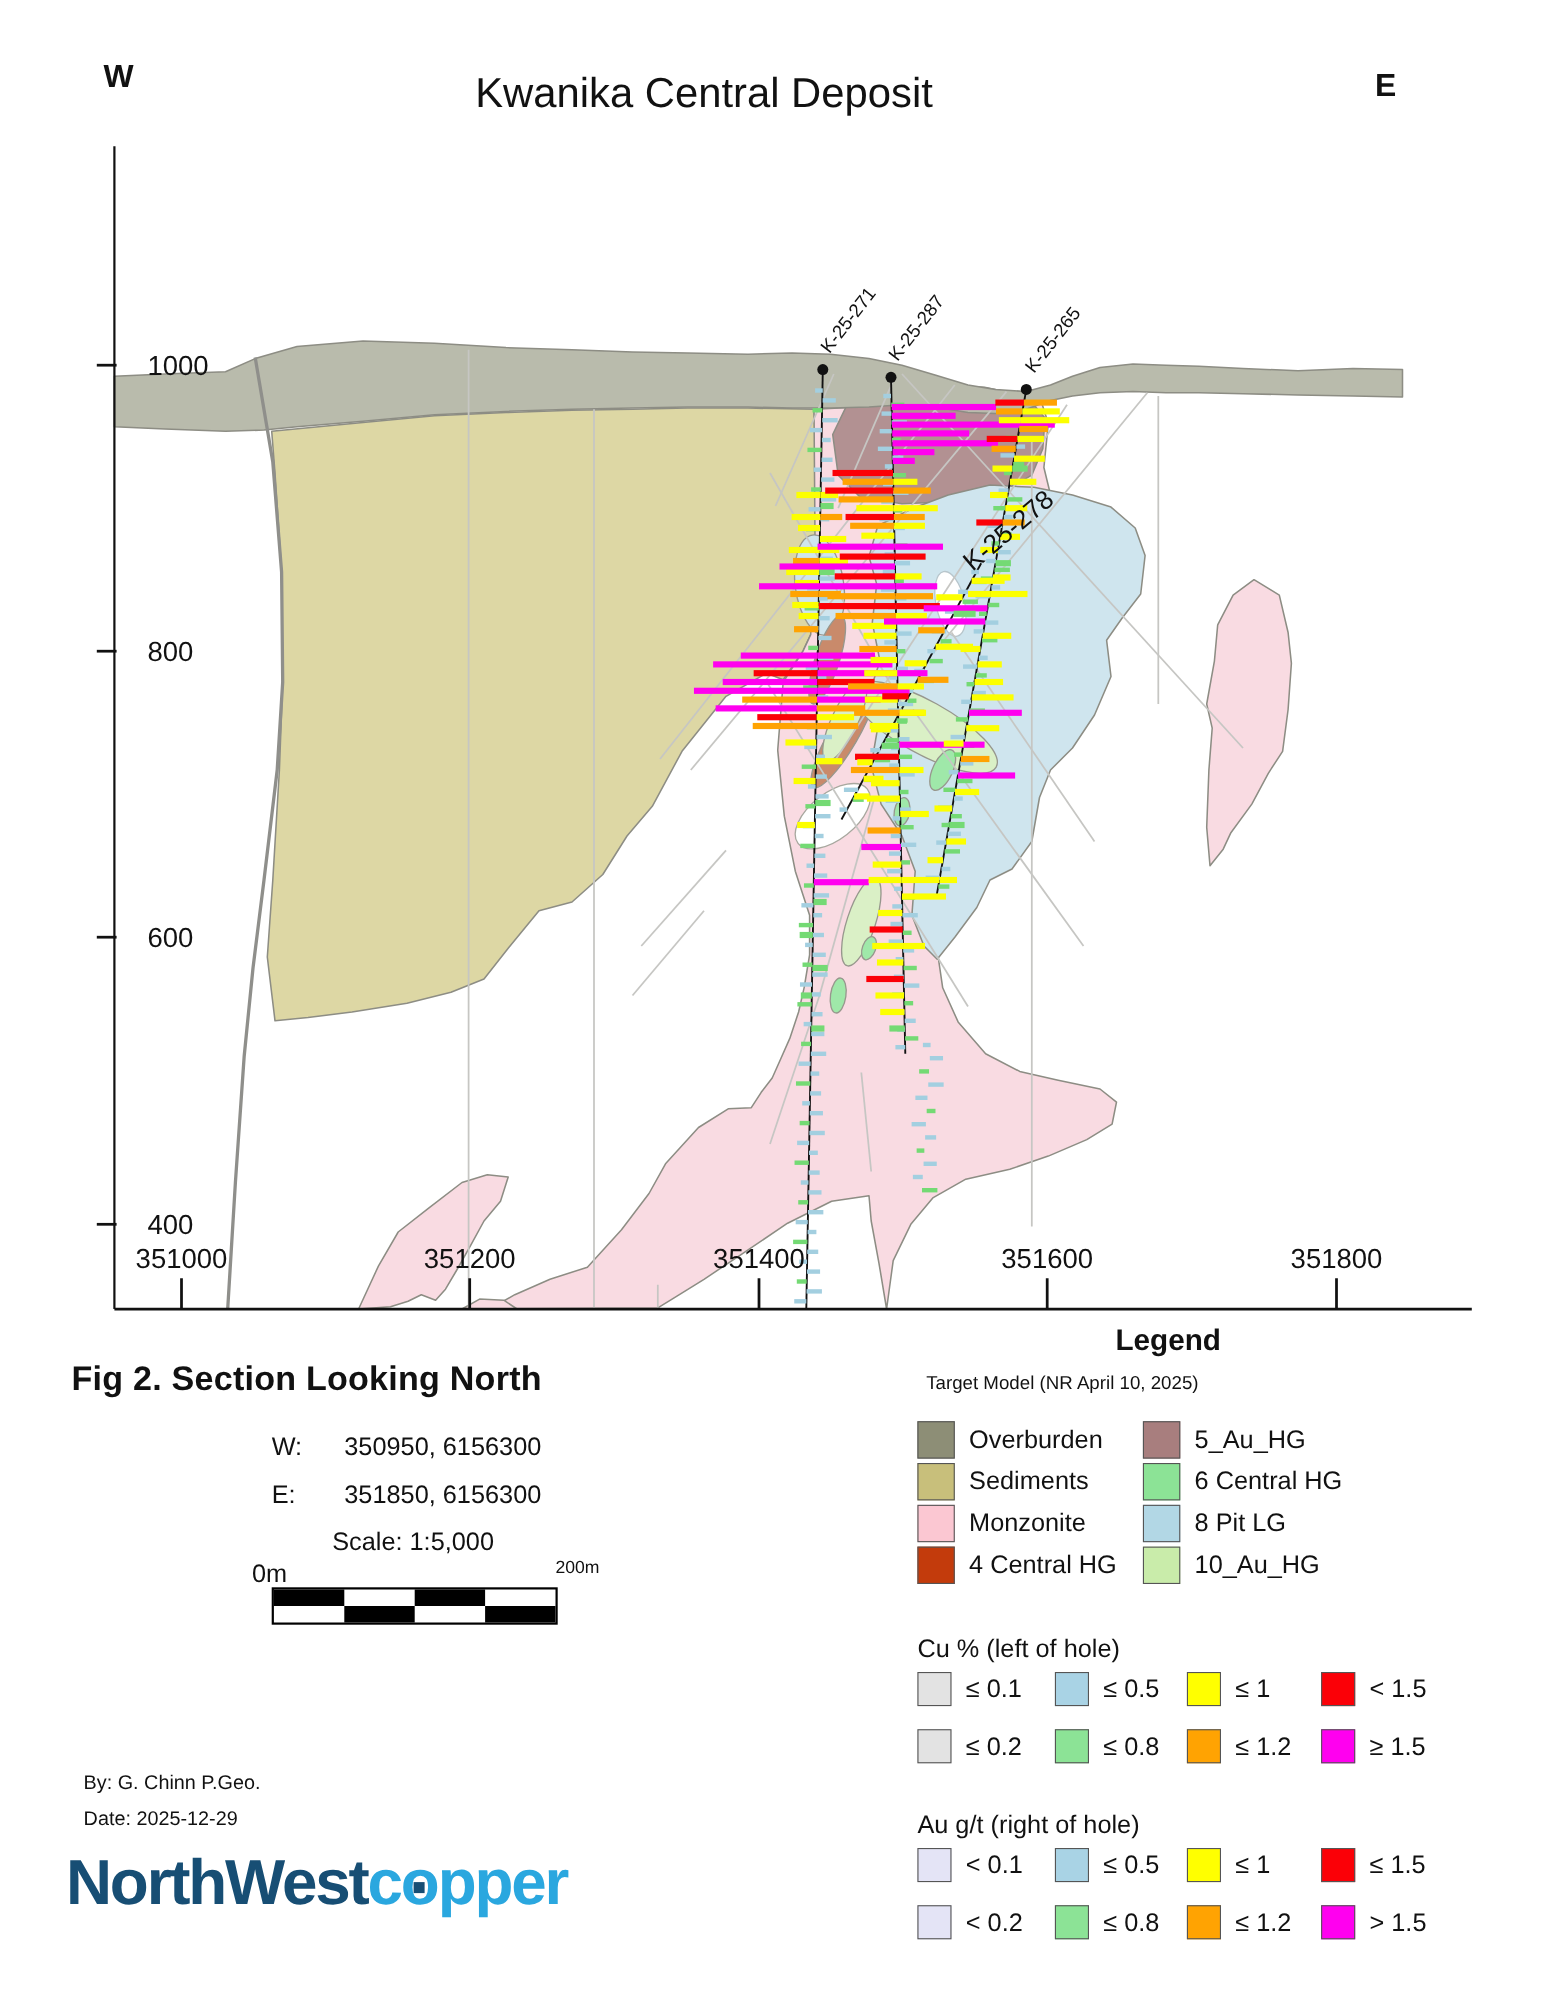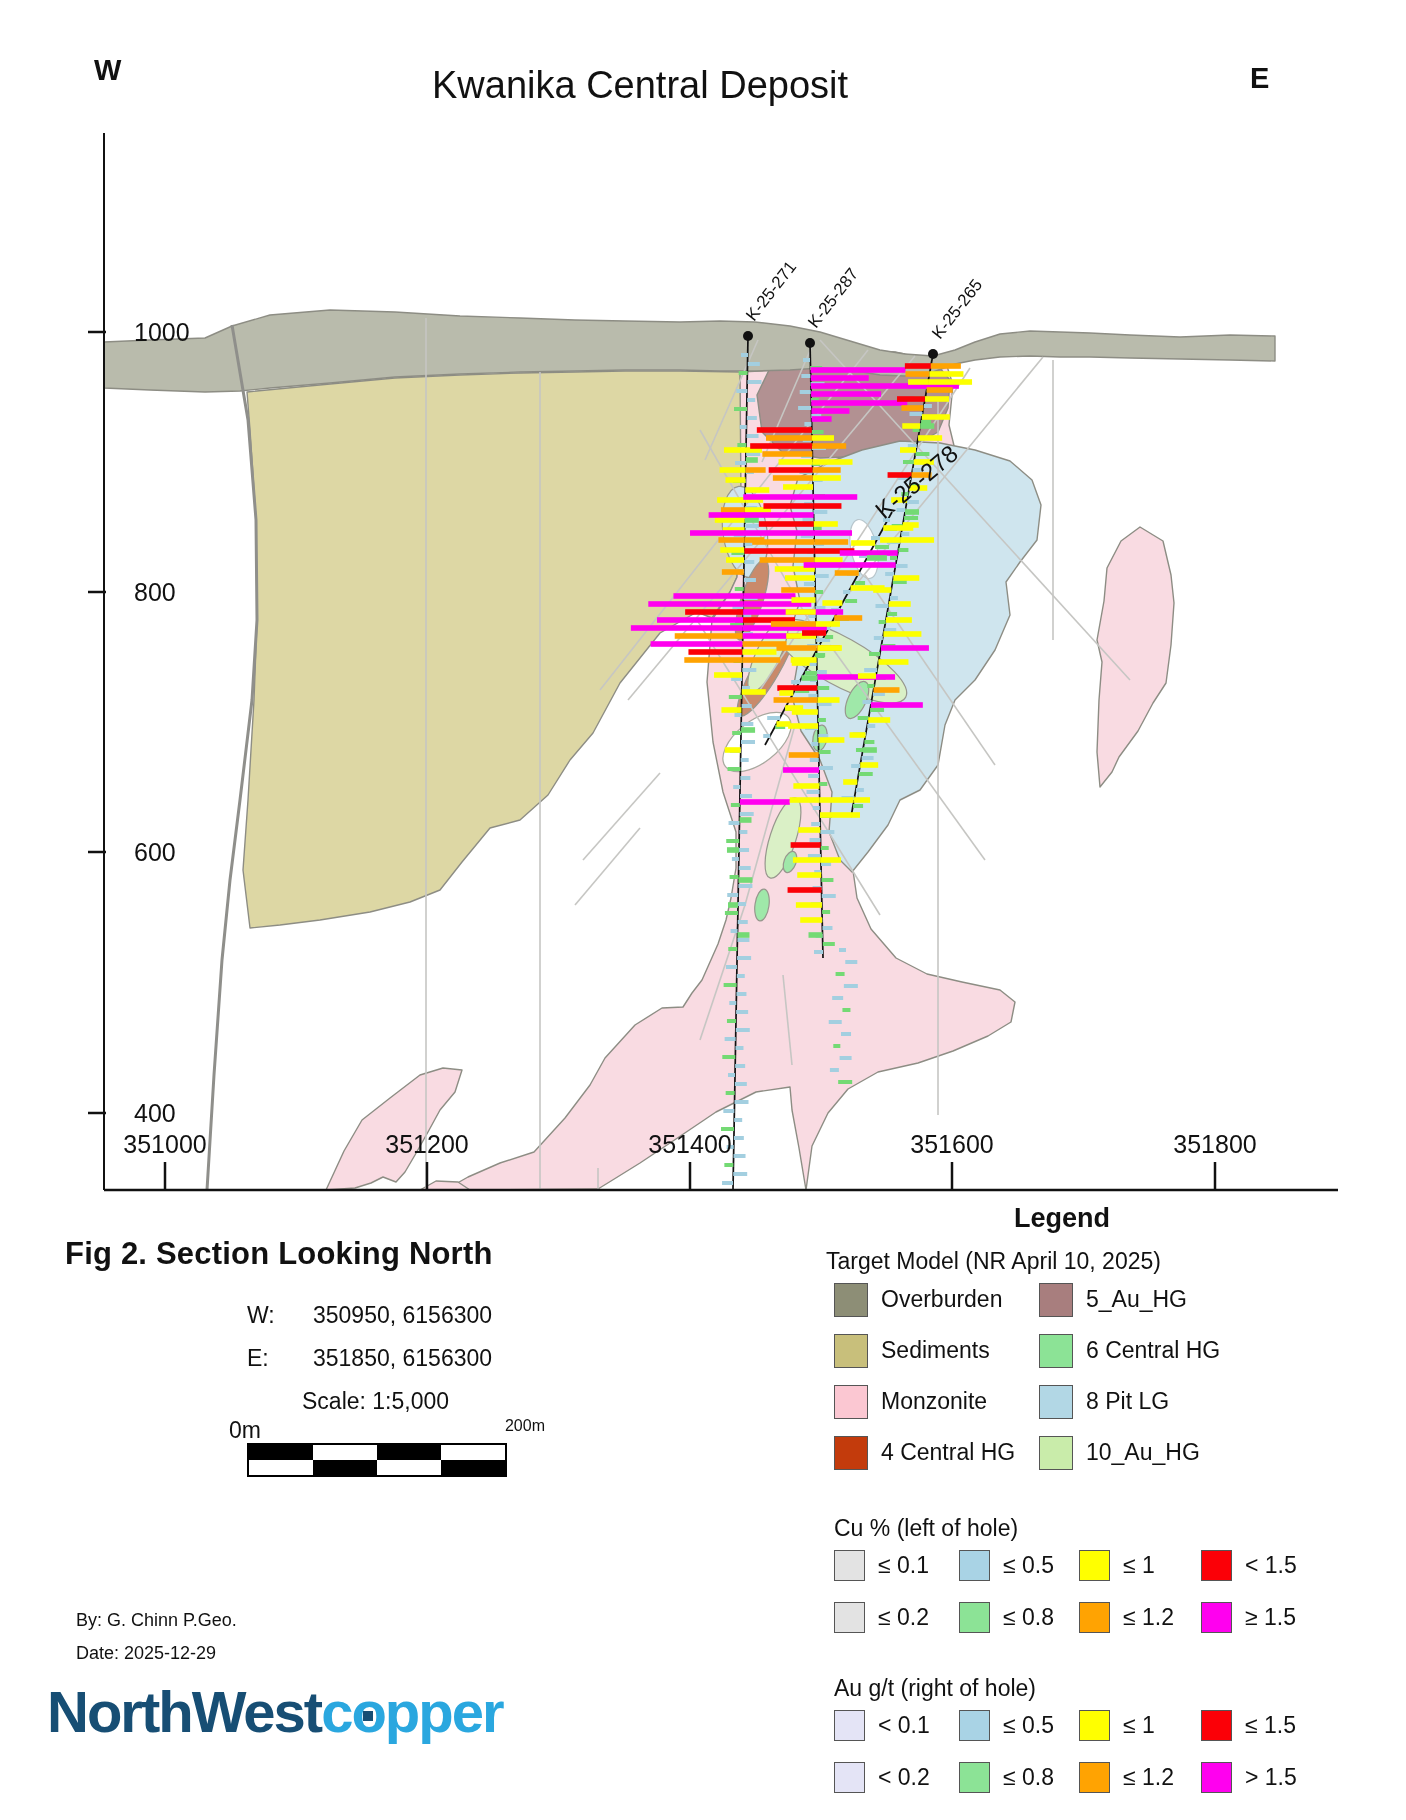--- a/index.html
+++ b/index.html
@@ -21,30 +21,30 @@
   .coord-row .cv{margin-left:32px;}
   .scale-text{margin-top:14px; margin-left:237px; font-size:23px;}
   .scalebar-wrap{position:relative; margin-top:2px; margin-left:182px; width:264px; height:60px;}
   .sb-zero{position:absolute; left:-18px; top:0; font-size:23px;}
   .sb-max{position:absolute; right:-34px; top:0; font-size:16px;}
   .checker{position:absolute; left:0; top:26px; display:grid; grid-template-rows:15px 15px; grid-template-columns:repeat(4,64px); border:2px solid #000;}
   .checker div{border:0;}
   .checker div:nth-child(1),.checker div:nth-child(3),.checker div:nth-child(6),.checker div:nth-child(8){background:#000;}
   
   .credits{left:76px; top:1604px; font-size:18px; line-height:33px;}
-  .logo{left:47px; top:1678px; font-size:58px; font-weight:bold; letter-spacing:-2px; white-space:nowrap;}
+  .logo{left:60px; top:1678px; font-size:58px; font-weight:bold; letter-spacing:-2px; white-space:nowrap;}
   .logo .p1{color:#174e74;}
   .logo .p2{color:#2aa7df;}
   .logo .o-dot{position:relative; display:inline-block;}
   .logo .o-dot::after{content:""; position:absolute; left:50%; top:56%; width:10px; height:10px; background:#174e74; transform:translate(-50%,-50%);}
   
   .legend-panel{left:822px; top:1203px; width:500px;}
   .lg-title{width:480px; text-align:center; font-size:27px; font-weight:bold;}
-  .lg-sub{margin-top:14px; margin-left:4px; font-size:23px;}
-  .tgrid{margin-top:8px; margin-left:12px; display:grid; grid-template-columns:205px auto; row-gap:18px;text-align:right;}
+  .lg-sub{margin-top:14px; margin-left:20px; font-size:17px;}
+  .tgrid{margin-top:24px; margin-left:12px; display:grid; grid-template-columns:205px auto; row-gap:5px;text-align:right;}
   .tgrid .li{display:flex; align-items:center; height:33px;}
   .tgrid .sw{width:32px; height:32px; border:1.5px solid #555; flex:none;}
   .tgrid .ll{margin-left:13px; font-size:23px; white-space:nowrap;}
   .cuau-head{margin-top:46px; margin-left:12px; font-size:23px;}
   .cuau-head.au{margin-top:42px;}
   .cgrid{margin-top:7px; margin-left:12px; display:grid; grid-template-columns:125px 120px 122px 150px; row-gap:20px;}
   .cgrid .li{display:flex; align-items:center; height:32px;}
   .cgrid .sw{width:29px; height:29px; border:1.5px solid #555; flex:none;}
   .cgrid .ll{margin-left:13px; font-size:23px; white-space:nowrap;}
 </style>

